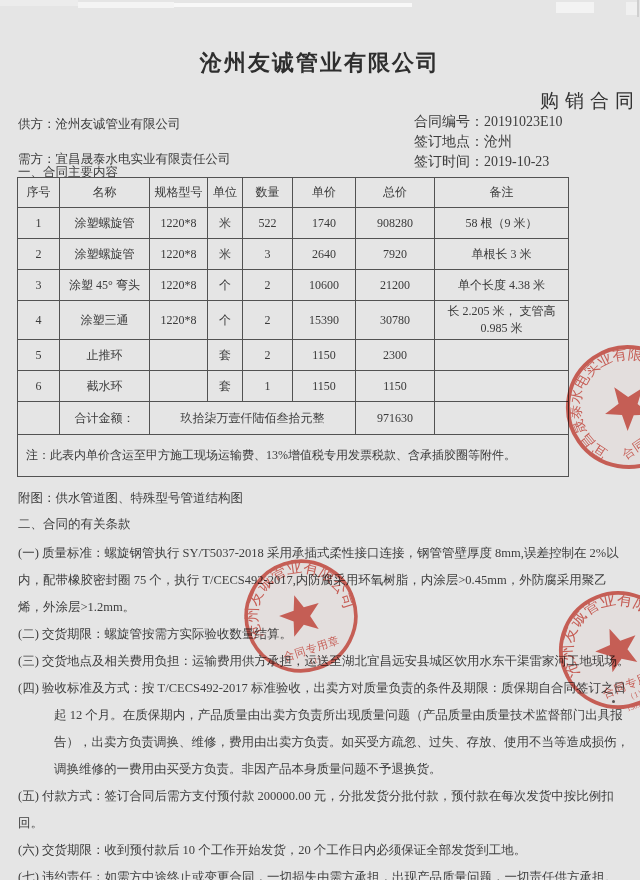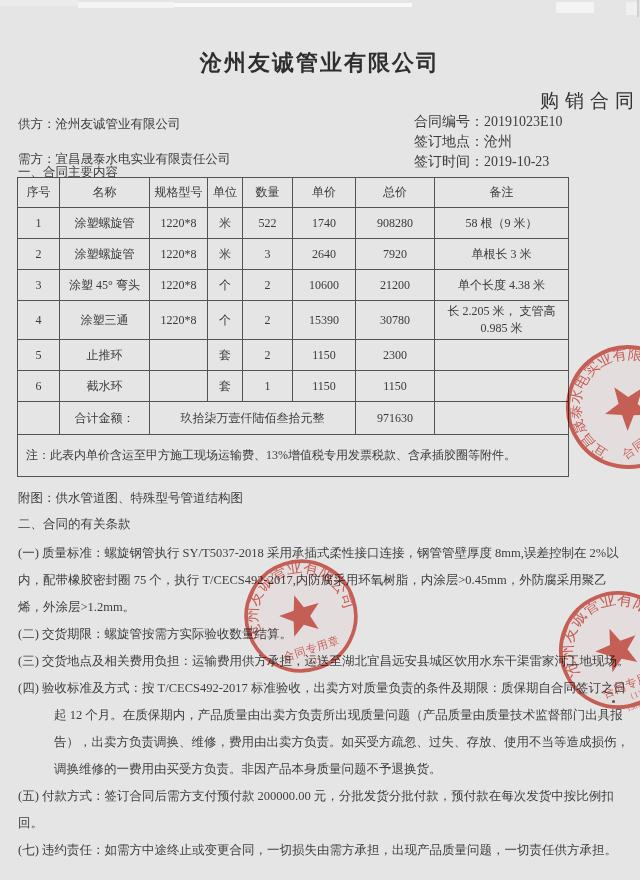--- a/index.html
+++ b/index.html
@@ -196,20 +196,21 @@
 
   <p class="attachment">附图：供水管道图、特殊型号管道结构图</p>
   <p class="sec-heading2">二、合同的有关条款</p>
 
   <div id="clauses">
       <p>(一) 质量标准：螺旋钢管执行 SY/T5037-2018 采用承插式柔性接口连接，钢管管壁厚度 8mm,误差控制在 2%以内，配带橡胶密封圈 75 个，执行 T/CECS492-2017,内防腐采用环氧树脂，内涂层&gt;0.45mm，外防腐采用聚乙烯，外涂层&gt;1.2mm。</p>
       <p>(二) 交货期限：螺旋管按需方实际验收数量结算。</p>
       <p>(三) 交货地点及相关费用负担：运输费用供方承担，运送至湖北宜昌远安县城区饮用水东干渠雷家河工地现场。</p>
       <p class="hang">(四) 验收标准及方式：按 T/CECS492-2017 标准验收，出卖方对质量负责的条件及期限：质保期自合同签订之日起 12 个月。在质保期内，产品质量由出卖方负责所出现质量问题（产品质量由质量技术监督部门出具报告），出卖方负责调换、维修，费用由出卖方负责。如买受方疏忽、过失、存放、使用不当等造成损伤，调换维修的一费用由买受方负责。非因产品本身质量问题不予退换货。</p>
       <p>(五) 付款方式：签订合同后需方支付预付款 200000.00 元，分批发货分批付款，预付款在每次发货中按比例扣回。</p>
+      <p>(六) 交货期限：收到预付款后 10 个工作开始发货，20 个工作日内必须保证全部发货到工地。</p>
       <p>(七) 违约责任：如需方中途终止或变更合同，一切损失由需方承担，出现产品质量问题，一切责任供方承担。</p>
     </div>
 
   <div class="stamp stamp-a">
       <svg viewBox="0 0 200 200" xmlns="http://www.w3.org/2000/svg">
         <circle cx="100" cy="100" r="75" fill="#d5473c" fill-opacity="0.05" stroke="#d5473c" stroke-width="5"></circle>
         <path id="arcPath0" d="M 45.6 125.4 A 60 60 0 1 1 154.4 125.4" fill="none"></path>
         <text font-size="18" fill="#d5473c" font-family="Liberation Serif, DejaVu Serif, serif"><textPath href="#arcPath0" startOffset="50%" text-anchor="middle">宜昌晟泰水电实业有限责任公司</textPath></text>
         <polygon points="100,70 107.3,89.9 128.5,90.7 111.9,103.9 117.6,124.3 100,112.5 82.4,124.3 88.1,103.9 71.5,90.7 92.7,89.9" fill="#d5473c"></polygon>
         <text x="100" y="152" text-anchor="middle" font-size="15" letter-spacing="1" fill="#d5473c" font-family="Liberation Serif, DejaVu Serif, serif">合同专用章</text>

